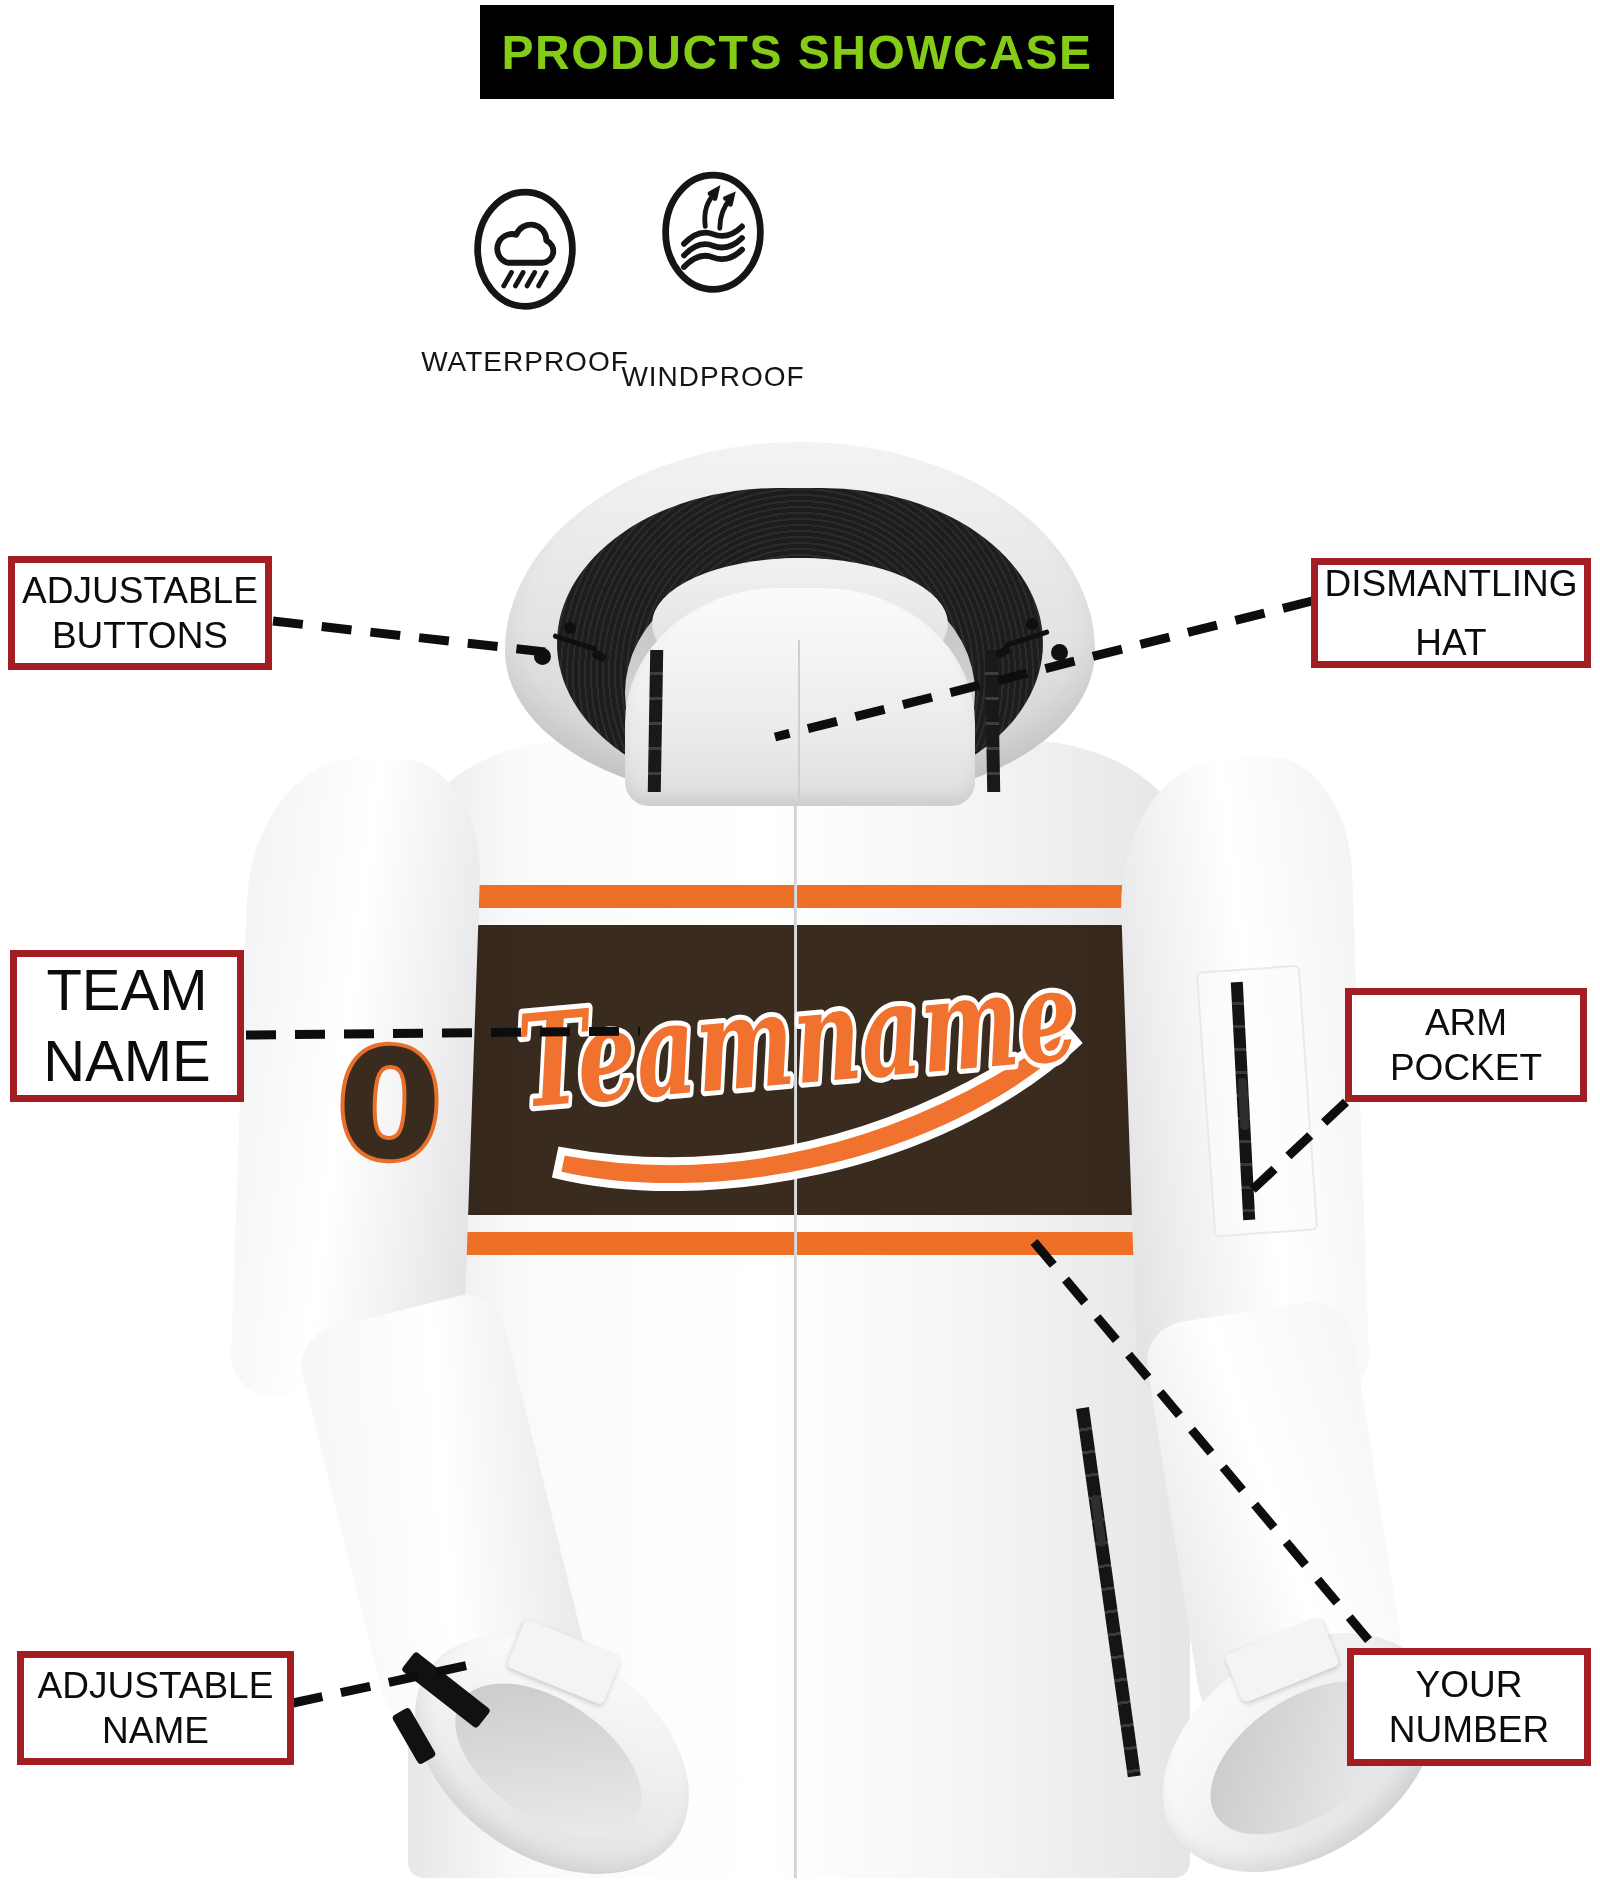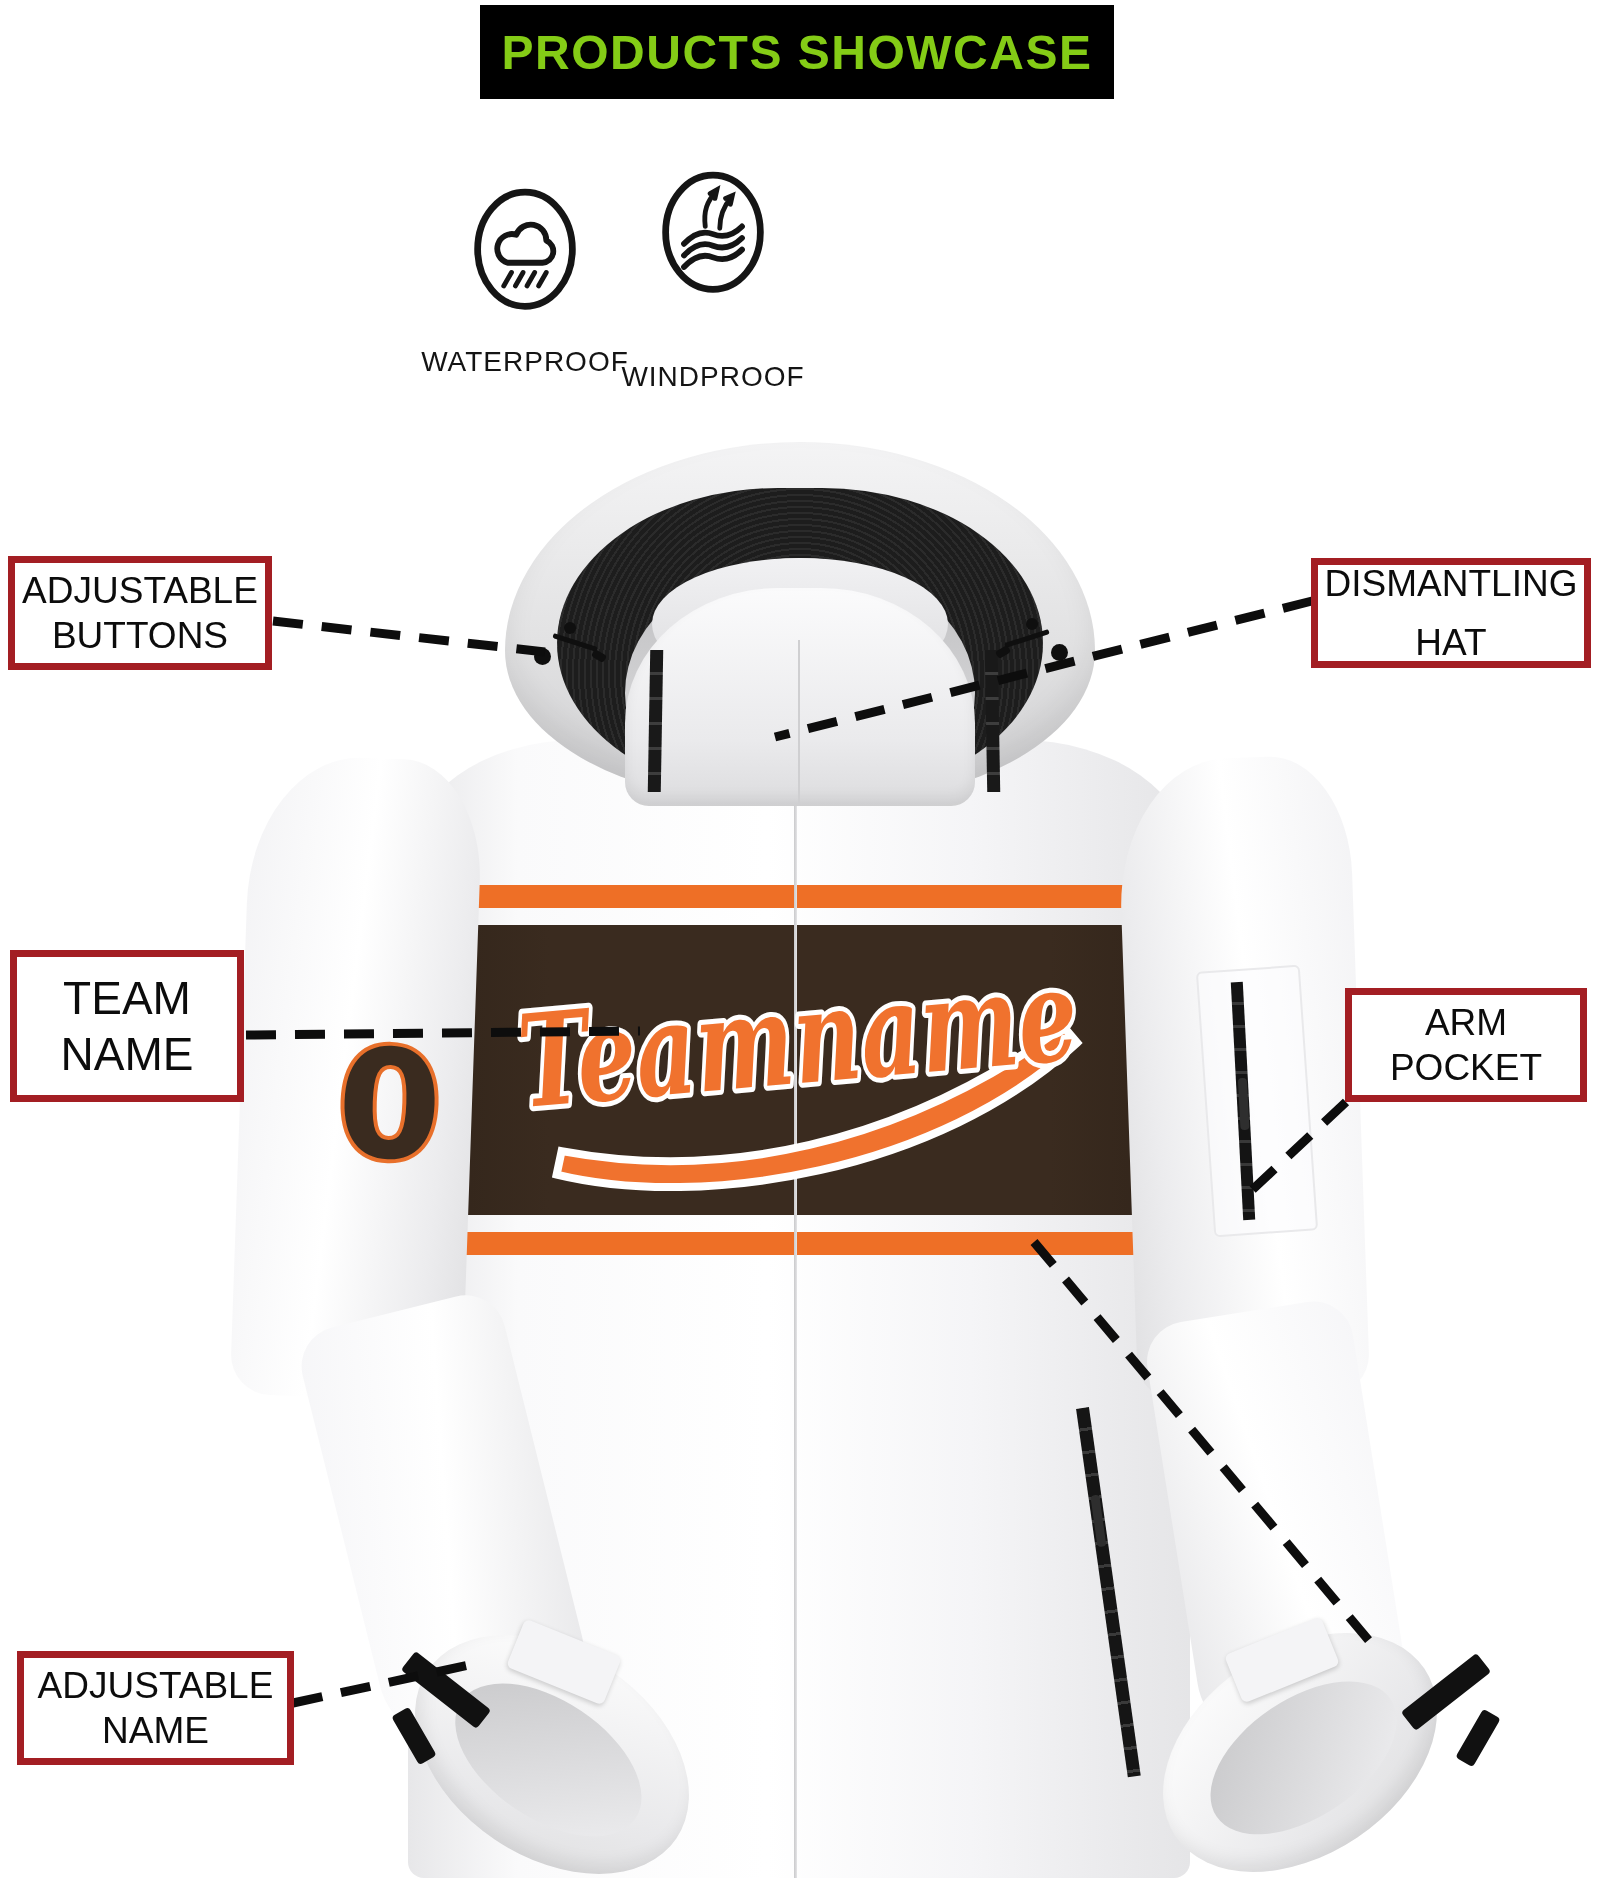--- a/index.html
+++ b/index.html
@@ -18,21 +18,21 @@
   #feature-2{left:608px;top:163px;gap:32px;}
   #feature-3{left:781px;top:180px;}
   .feature-label{margin-top:14px;font-size:28px;letter-spacing:1px;color:#141414;white-space:nowrap;}
 
   
   .callout{box-sizing:border-box;background:#fff;border:7px solid #A31E23;color:#0c0c0c;
     display:flex;flex-direction:column;align-items:center;justify-content:center;
     font-size:37px;line-height:1.22;text-align:center;z-index:10;}
   #co-adjustable-buttons{left:8px;top:556px;width:264px;height:114px;}
   #co-dismantling-hat{left:1311px;top:558px;width:280px;height:110px;gap:13px;}
-  #co-team-name{left:10px;top:950px;width:234px;height:152px;font-size:46px;}
+  #co-team-name{left:10px;top:950px;width:234px;height:152px;font-size:58px;}
   #co-arm-pocket{left:1345px;top:988px;width:242px;height:114px;}
   #co-adjustable-cuff{left:17px;top:1651px;width:277px;height:114px;}
   #co-your-number{left:1347px;top:1648px;width:244px;height:118px;}
 
   
   #torso{left:408px;top:740px;width:782px;height:1138px;z-index:1;overflow:hidden;
     border-radius:170px 170px 16px 16px / 120px 120px 16px 16px;
     background:linear-gradient(90deg,#e7e7e9 0%,#fafafb 14%,#ffffff 46%,#f5f5f7 72%,#e5e5e7 100%);}
   .stripe{left:0;width:100%;}
   #stripe-orange-top{top:145px;height:23px;background:#EE6F26;}
@@ -264,14 +264,18 @@
     <span>NAME</span>
   </div>
   <div class="abs callout" id="co-arm-pocket">
     <span>ARM</span>
     <span>POCKET</span>
   </div>
   <div class="abs callout" id="co-adjustable-cuff">
     <span>ADJUSTABLE</span>
     <span>NAME</span>
   </div>
+  <div class="abs callout" id="co-your-number">
+    <span>YOUR</span>
+    <span>NUMBER</span>
+  </div>
 
 </div>
 
 </body></html>

